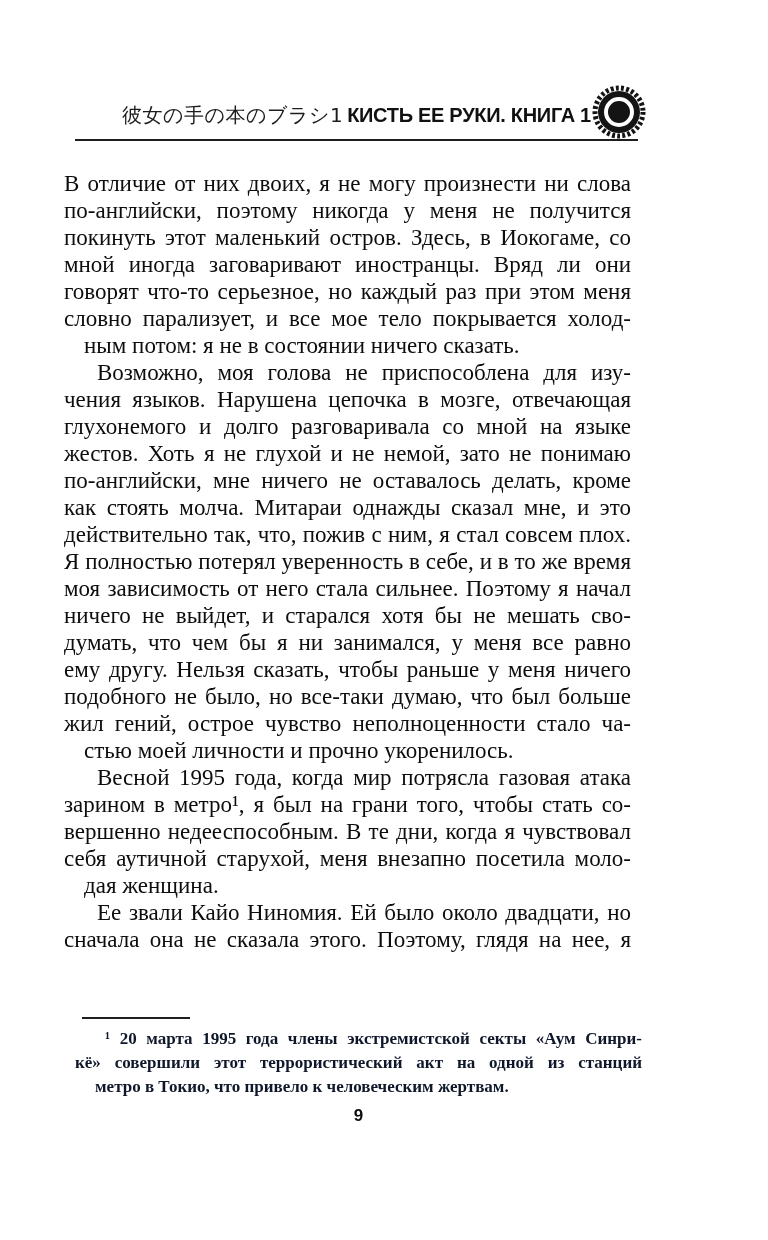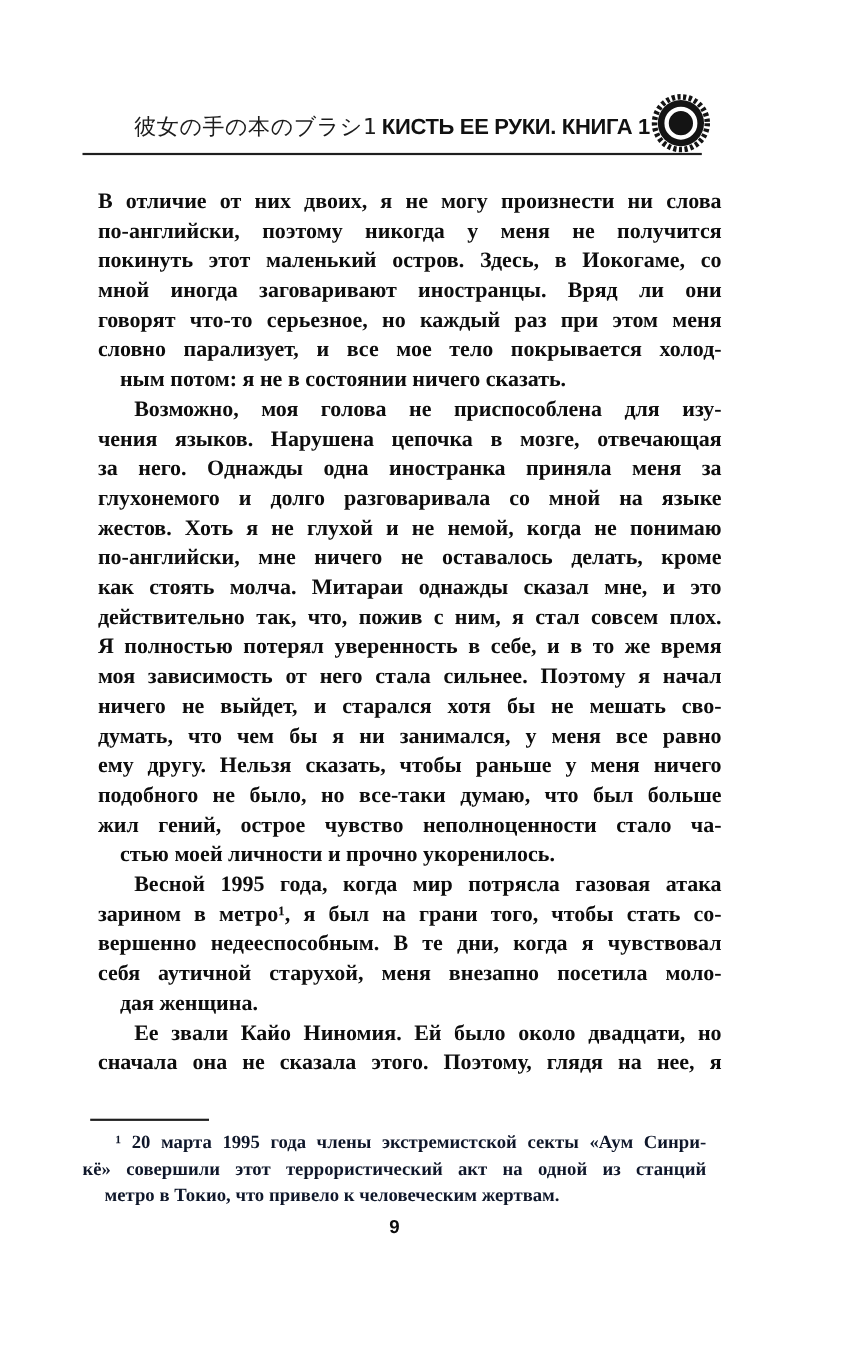--- a/index.html
+++ b/index.html
@@ -47,25 +47,25 @@
   }
   .logo {
     position: absolute;
     left: 592px;
     top: 85px;
     width: 54px;
     height: 54px;
   }
   .body-text {
     position: absolute;
-    left: 89px;
+    left: 64px;
     top: 170px;
     width: 567px;
-    font-size: 20px;
-    font-weight: bold;
+    font-size: 23px;
+    font-weight: normal;
     color: #0d0d0d;
   }
   .line {
     height: 27px;
     line-height: 27px;
     text-align: justify;
     text-align-last: justify;
     white-space: nowrap;
   }
   .line.indent { padding-left: 33px; }
@@ -127,23 +127,22 @@
         <div class="line">по-английски, поэтому никогда у меня не получится</div>
         <div class="line">покинуть этот маленький остров. Здесь, в Иокогаме, со</div>
         <div class="line">мной иногда заговаривают иностранцы. Вряд ли они</div>
         <div class="line">говорят что-то серьезное, но каждый раз при этом меня</div>
         <div class="line">словно парализует, и все мое тело покрывается холод-</div>
         <div class="line last">ным потом: я не в состоянии ничего сказать.</div>
       </div>
       <div>
         <div class="line indent">Возможно, моя голова не приспособлена для изу-</div>
         <div class="line">чения языков. Нарушена цепочка в мозге, отвечающая</div>
-        <div class="line">за него. Однажды одна иностранка приняла меня за</div>
         <div class="line">глухонемого и долго разговаривала со мной на языке</div>
-        <div class="line">жестов. Хоть я не глухой и не немой, когда не понимаю</div>
+        <div class="line">жестов. Хоть я не глухой и не немой, зато не понимаю</div>
         <div class="line">по-английски, мне ничего не оставалось делать, кроме</div>
         <div class="line">как стоять молча. Митараи однажды сказал мне, и это</div>
         <div class="line">действительно так, что, пожив с ним, я стал совсем плох.</div>
         <div class="line">Я полностью потерял уверенность в себе, и в то же время</div>
         <div class="line">моя зависимость от него стала сильнее. Поэтому я начал</div>
         <div class="line">ничего не выйдет, и старался хотя бы не мешать сво-</div>
         <div class="line">думать, что чем бы я ни занимался, у меня все равно</div>
         <div class="line">ему другу. Нельзя сказать, чтобы раньше у меня ничего</div>
         <div class="line">подобного не было, но все-таки думаю, что был больше</div>
         <div class="line">жил гений, острое чувство неполноценности стало ча-</div>

